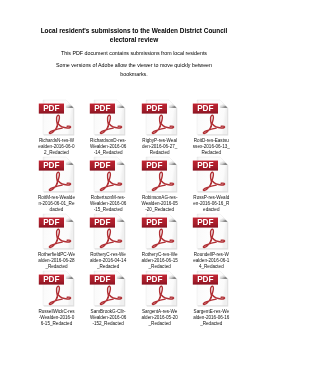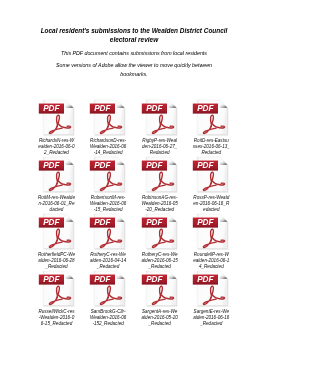--- a/index.html
+++ b/index.html
@@ -1,18 +1,18 @@
 <!DOCTYPE html>
 <html><head>
 <meta charset="utf-8">
 <title>PDF attachments page</title>
 <style>
   html,body{margin:0;padding:0;}
   body{width:264px;height:373px;background:#ffffff;font-family:"Liberation Sans",sans-serif;overflow:hidden;-webkit-font-smoothing:antialiased;}
-  .page{position:relative;width:264px;height:373px;background:#fff;font-style:italic;}
+  .page{position:relative;width:264px;height:373px;background:#fff;}
   .title{position:absolute;left:24px;top:25.5px;width:220px;text-align:center;font-size:6.45px;font-weight:bold;line-height:9.5px;color:#000;}
   .sub1{position:absolute;left:24px;top:50px;width:220px;text-align:center;font-size:5.3px;line-height:7px;color:#000;}
   .sub2{position:absolute;left:44px;top:61px;width:180px;text-align:center;font-size:5.3px;line-height:8.5px;color:#000;}
   .grid{position:absolute;left:56.5px;top:98.5px;width:224px;}
   .cell{position:absolute;width:52px;}
   .iconwrap{width:38px;height:38px;margin:0 auto;}
   .label{margin:1.5px auto 0;width:37.1px;text-align:center;font-size:4.6px;line-height:6.1px;color:#111;word-break:break-all;}
 </style>
 </head>
 <body>

